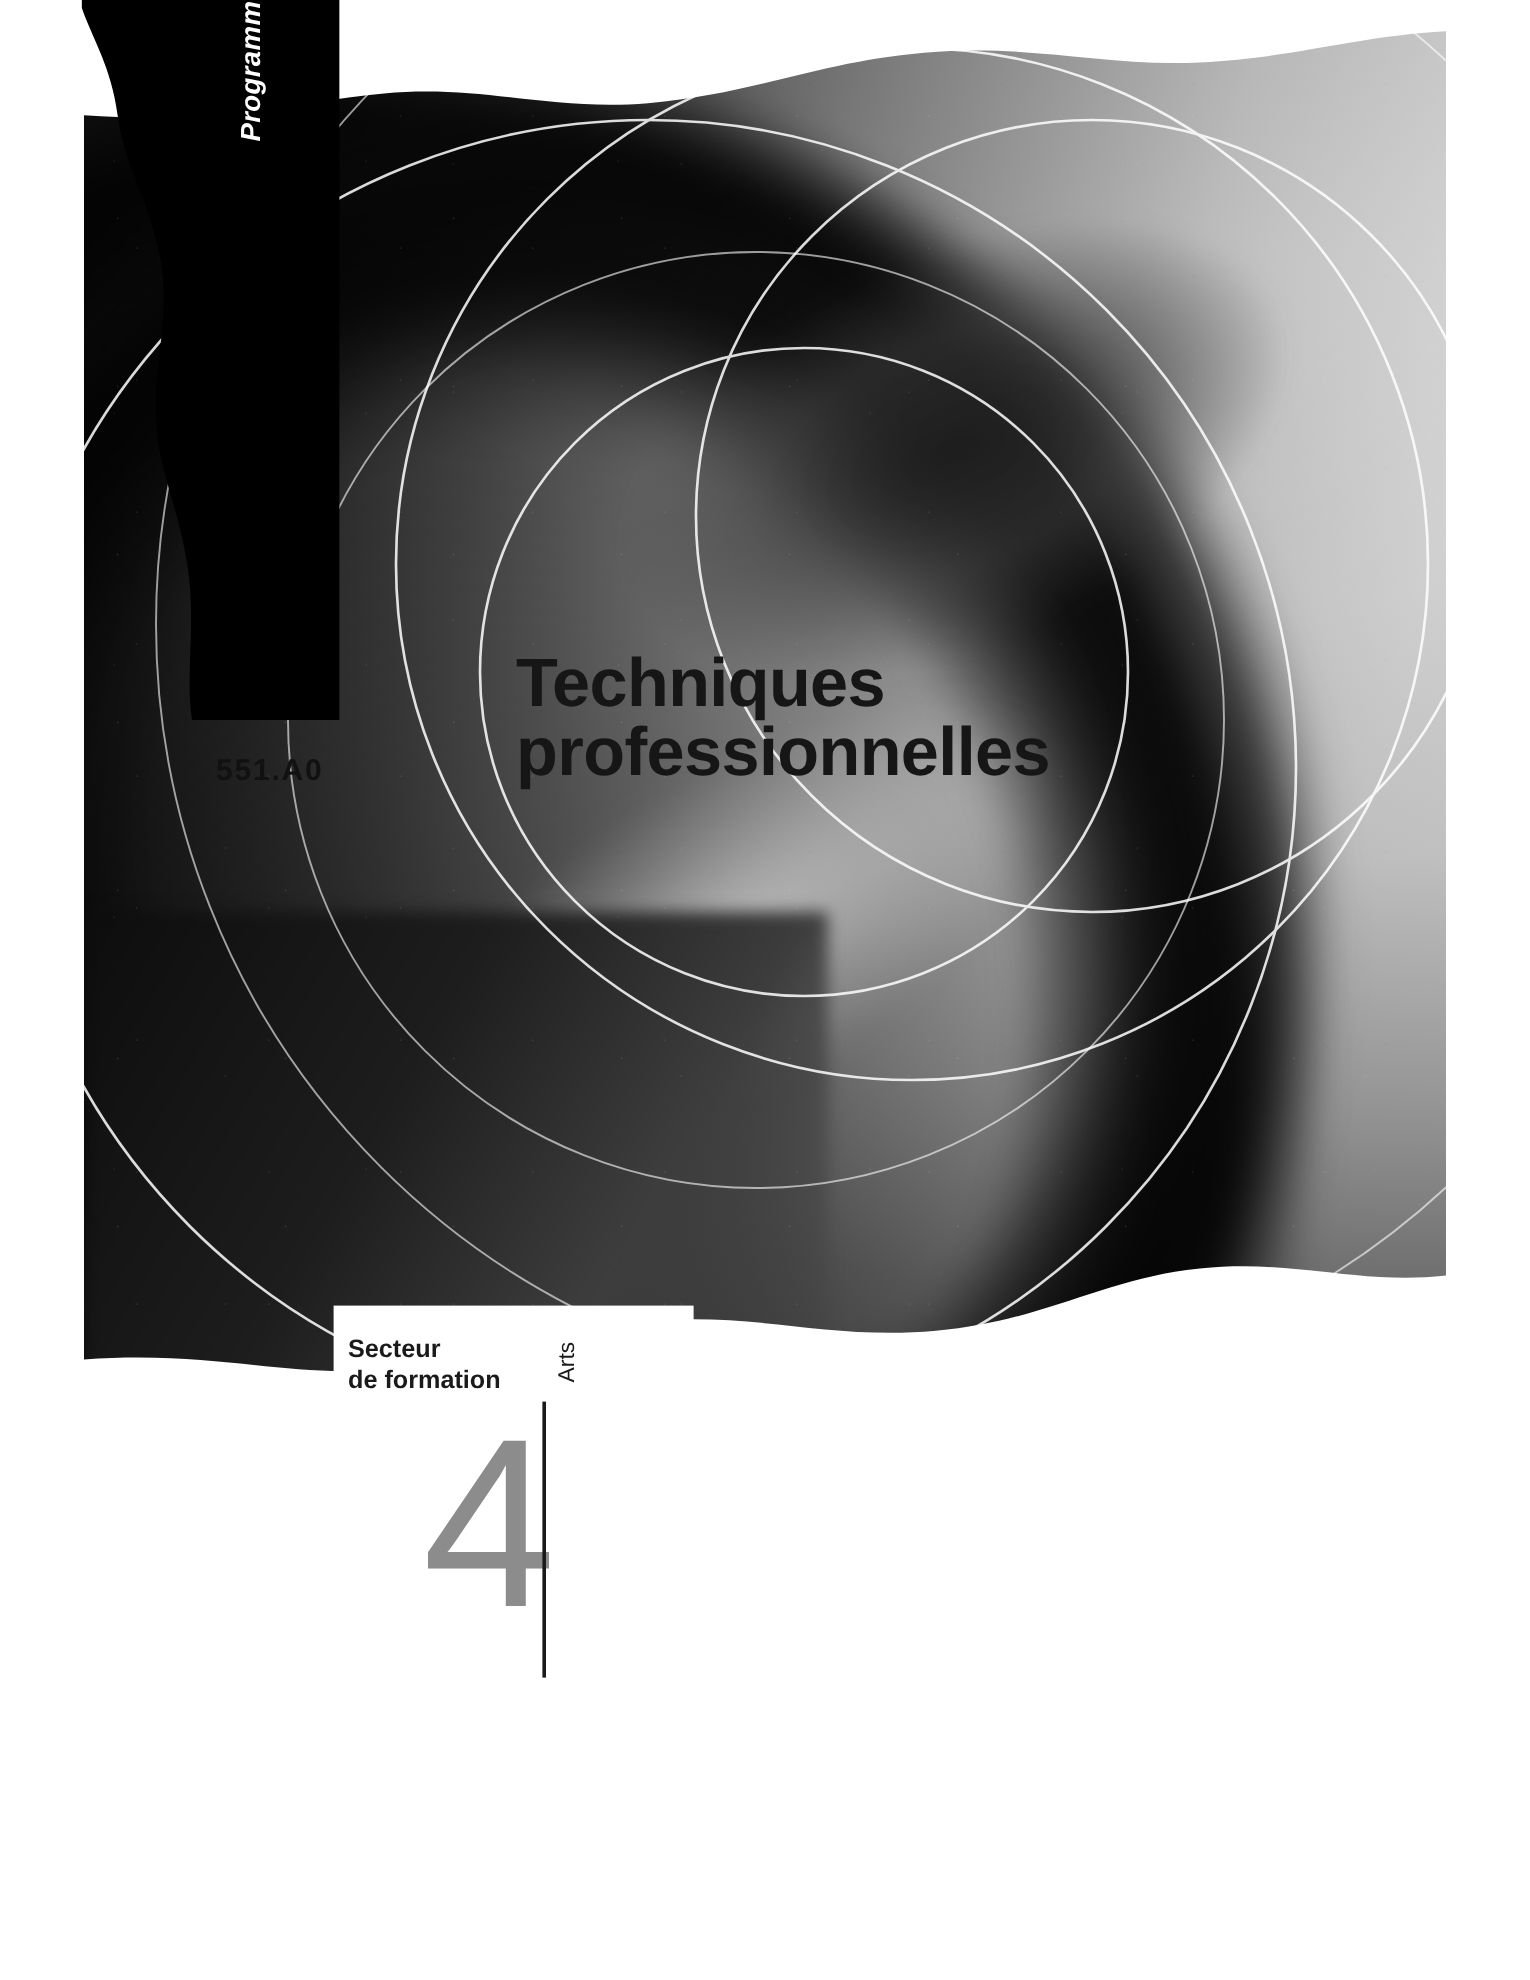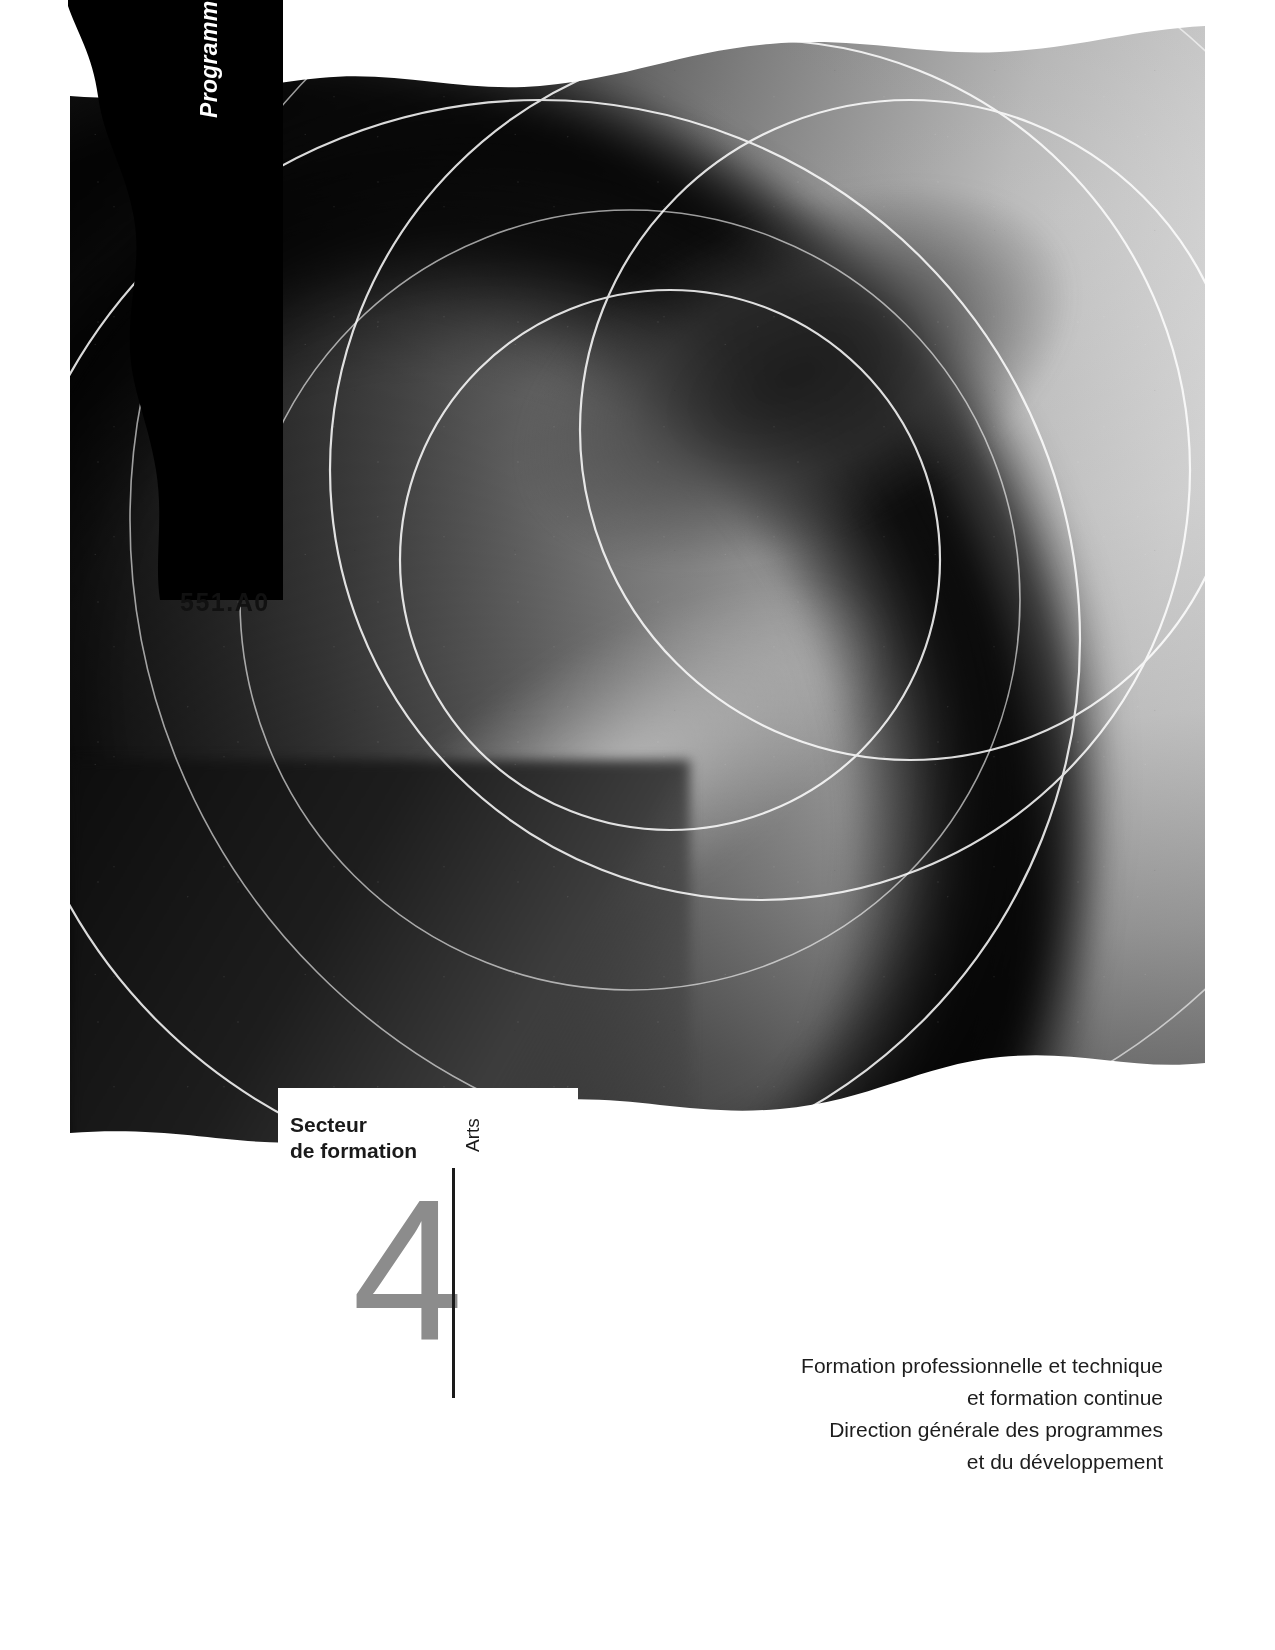--- a/index.html
+++ b/index.html
@@ -133,21 +133,21 @@
     font-style: italic;
     font-weight: bold;
     letter-spacing: 0.3px;
     transform: rotate(-90deg);
     transform-origin: left top;
     white-space: nowrap;
   }
   .program-code {
     position: absolute;
     left: 180px;
-    top: 588px;
+    top: 628px;
     font-size: 25px;
     font-weight: bold;
     color: #111111;
     letter-spacing: 1.5px;
     text-align: right;
   }
 
   
   .main-title {
     position: absolute;
@@ -269,31 +269,26 @@
 
   <svg class="black-flag" viewBox="0 0 215 600" preserveAspectRatio="none">
     <path fill="#000000" d="M0,0 L215,0 L215,600 L92,600 C86,560 96,520 88,470
       C80,420 64,392 62,350 C60,300 74,266 66,218 C58,170 36,140 30,96
       C25,56 8,30 0,6 Z"></path>
   </svg>
   <div class="vertical-label">Programme d'études techniques</div>
   <div class="program-code">551.A0</div>
 
   <div class="main-title">
+    <span>Techniques professionnelles</span>
   </div>
 
   <div class="sector-tab"></div>
   <div class="sector-text">
     <div>Secteur</div>
     <div>de formation</div>
   </div>
   <div class="sector-number">4</div>
   <div class="sector-rule"></div>
   <div class="arts-label">Arts</div>
 
-  <div class="publisher">
-    <div>Formation professionnelle et technique</div>
-    <div>et formation continue</div>
-    <div>Direction générale des programmes</div>
-    <div>et du développement</div>
-  </div>
 
 </div>
 
 </body></html>

